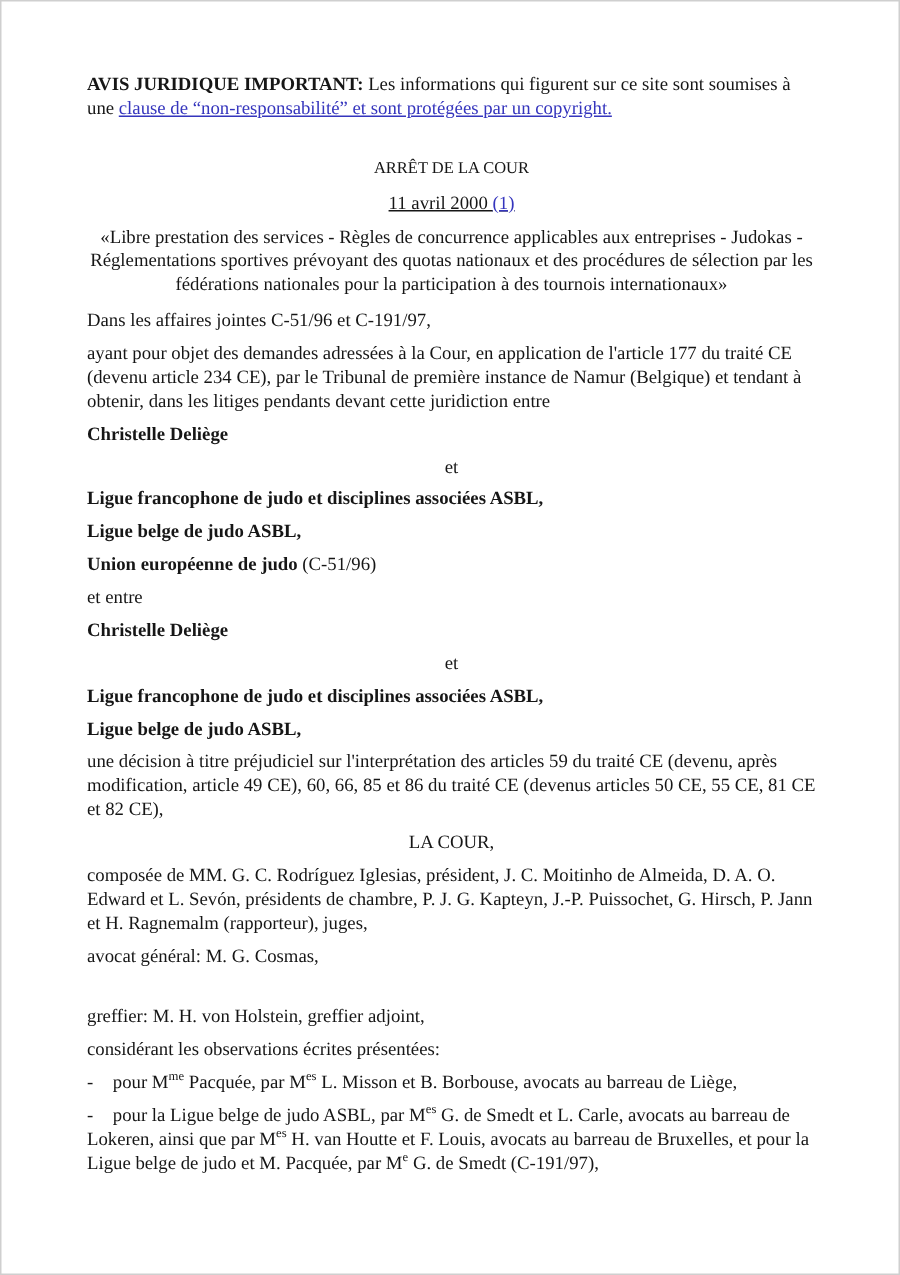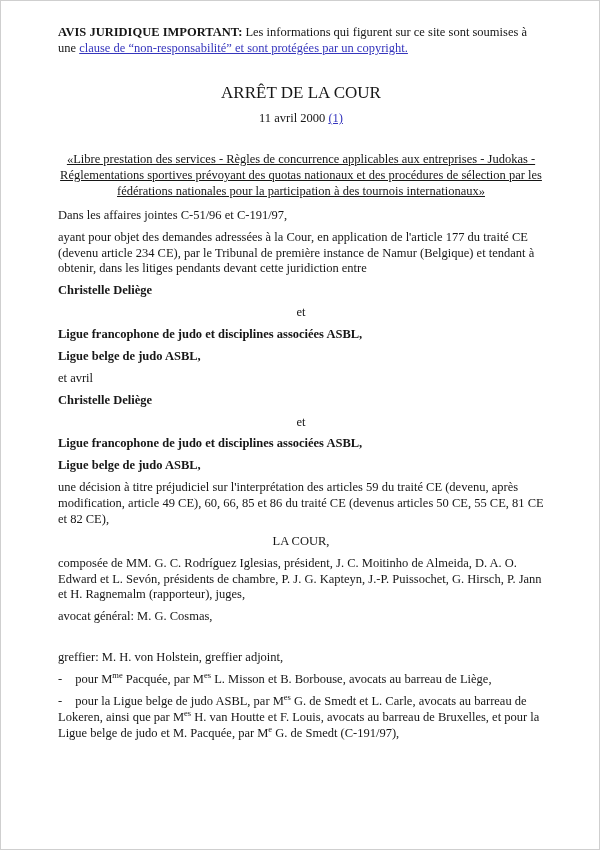--- a/index.html
+++ b/index.html
@@ -1,33 +1,33 @@
 <!DOCTYPE html>
 <html><head>
 <meta charset="utf-8">
 <style>
   html, body { margin: 0; padding: 0; background: #ffffff; }
   .page {
     width: 600px;
     height: 850px;
     box-sizing: border-box;
-    padding: 24px 55px 0 57px;
+    padding: 48px 55px 0 57px;
     border: 1px solid #cfcfcf;
     background: #ffffff;
     font-family: "Liberation Serif", serif;
     font-size: 12.5px;
     line-height: 1.27;
     color: #161616;
     overflow: hidden;
   }
   p { margin: 0 0 6px 0; }
   .center { text-align: center; }
-  .doc-title { font-size: 17px; margin: 25px 0 8px 0; }
-  .date-line { margin-bottom: 25px; }
-  .keywords { margin-bottom: 8px; text-decoration: underline; }
+  .doc-title { font-size: 11px; margin: 25px 0 8px 0; }
+  .date-line { margin-bottom: 7px; text-decoration: underline; }
+  .keywords { margin-bottom: 8px; }
   .mt-lg { margin-top: 25px; }
   a.link { color: #3535bd; text-decoration: underline; cursor: pointer; }
   sup { font-size: 8.5px; line-height: 0; vertical-align: super; }
   .dash { margin-right: 13px; }
   b { font-weight: bold; }
 </style>
 </head>
 <body>
 
 <div class="page">
@@ -47,40 +47,42 @@
   <p>Dans les affaires jointes C-51/96 et C-191/97,</p>
 
   <p>ayant pour objet des demandes adressées à la Cour, en application de l'article 177 du traité CE (devenu article 234 CE), par le Tribunal de première instance de Namur (Belgique) et tendant à obtenir, dans les litiges pendants devant cette juridiction entre</p>
 
   <p><b>Christelle Deliège</b></p>
 
   <p class="center">et</p>
 
   <p><b>Ligue francophone de judo et disciplines associées ASBL,</b></p>
   <p><b>Ligue belge de judo ASBL,</b></p>
+  <p><b>Union européenne de judo</b><span> (C-51/96)</span></p>
 
-  <p>et avril</p>
+  <p>et entre</p>
 
   <p><b>Christelle Deliège</b></p>
 
   <p class="center">et</p>
 
   <p><b>Ligue francophone de judo et disciplines associées ASBL,</b></p>
   <p><b>Ligue belge de judo ASBL,</b></p>
 
   <p>une décision à titre préjudiciel sur l'interprétation des articles 59 du traité CE (devenu, après modification, article 49 CE), 60, 66, 85 et 86 du traité CE (devenus articles 50 CE, 55 CE, 81 CE et 82 CE),</p>
 
   <p class="center">LA COUR,</p>
 
   <p>composée de MM. G. C. Rodríguez Iglesias, président, J. C. Moitinho de Almeida, D. A. O. Edward et L. Sevón, présidents de chambre, P. J. G. Kapteyn, J.-P. Puissochet, G. Hirsch, P. Jann et H. Ragnemalm (rapporteur), juges,</p>
 
   <p>avocat général: M. G. Cosmas,</p>
 
   <p class="mt-lg">greffier: M. H. von Holstein, greffier adjoint,</p>
 
+  <p>considérant les observations écrites présentées:</p>
 
   <p>
     <span class="dash">-</span><span>pour M</span><sup>me</sup><span> Pacquée, par M</span><sup>es</sup><span> L. Misson et B. Borbouse, avocats au barreau de Liège,</span>
   </p>
 
 
   <p>
     <span class="dash">-</span><span>pour la Ligue belge de judo ASBL, par M</span><sup>es</sup><span> G. de Smedt et L. Carle, avocats au barreau de Lokeren, ainsi que par M</span><sup>es</sup><span> H. van Houtte et F. Louis, avocats au barreau de Bruxelles, et pour la Ligue belge de judo et M. Pacquée, par M</span><sup>e</sup><span> G. de Smedt (C-191/97),</span>
   </p>
 

